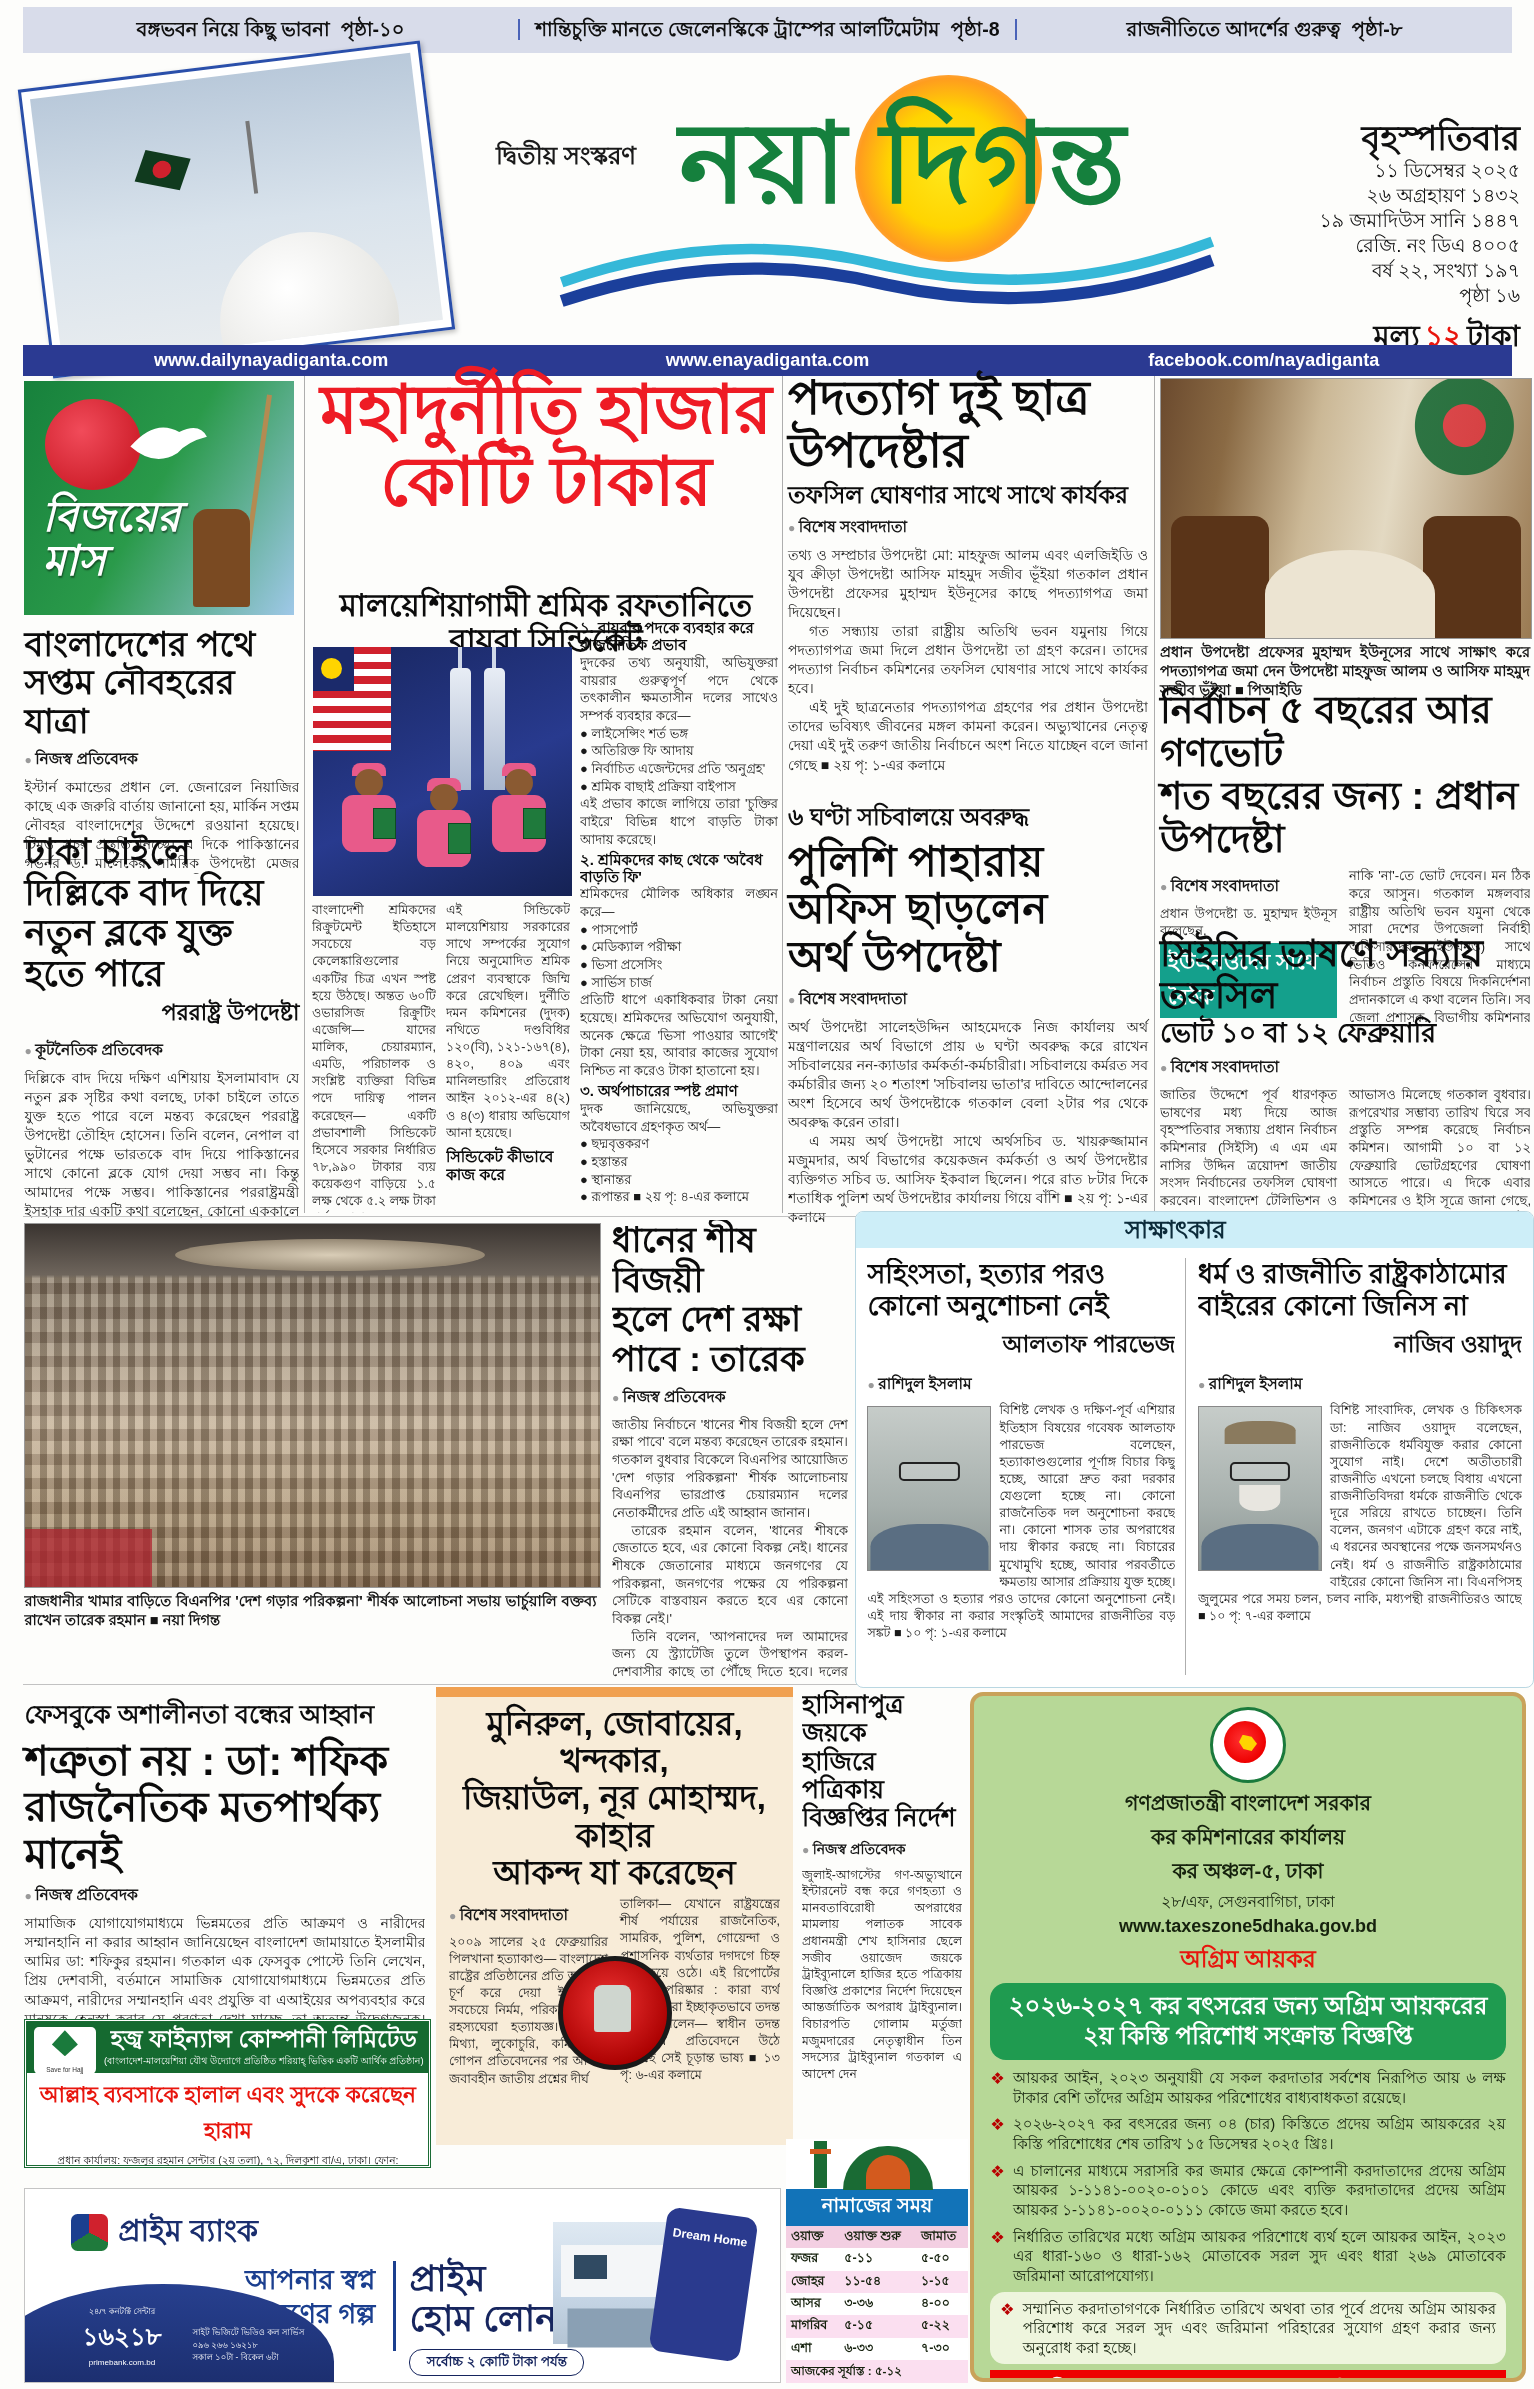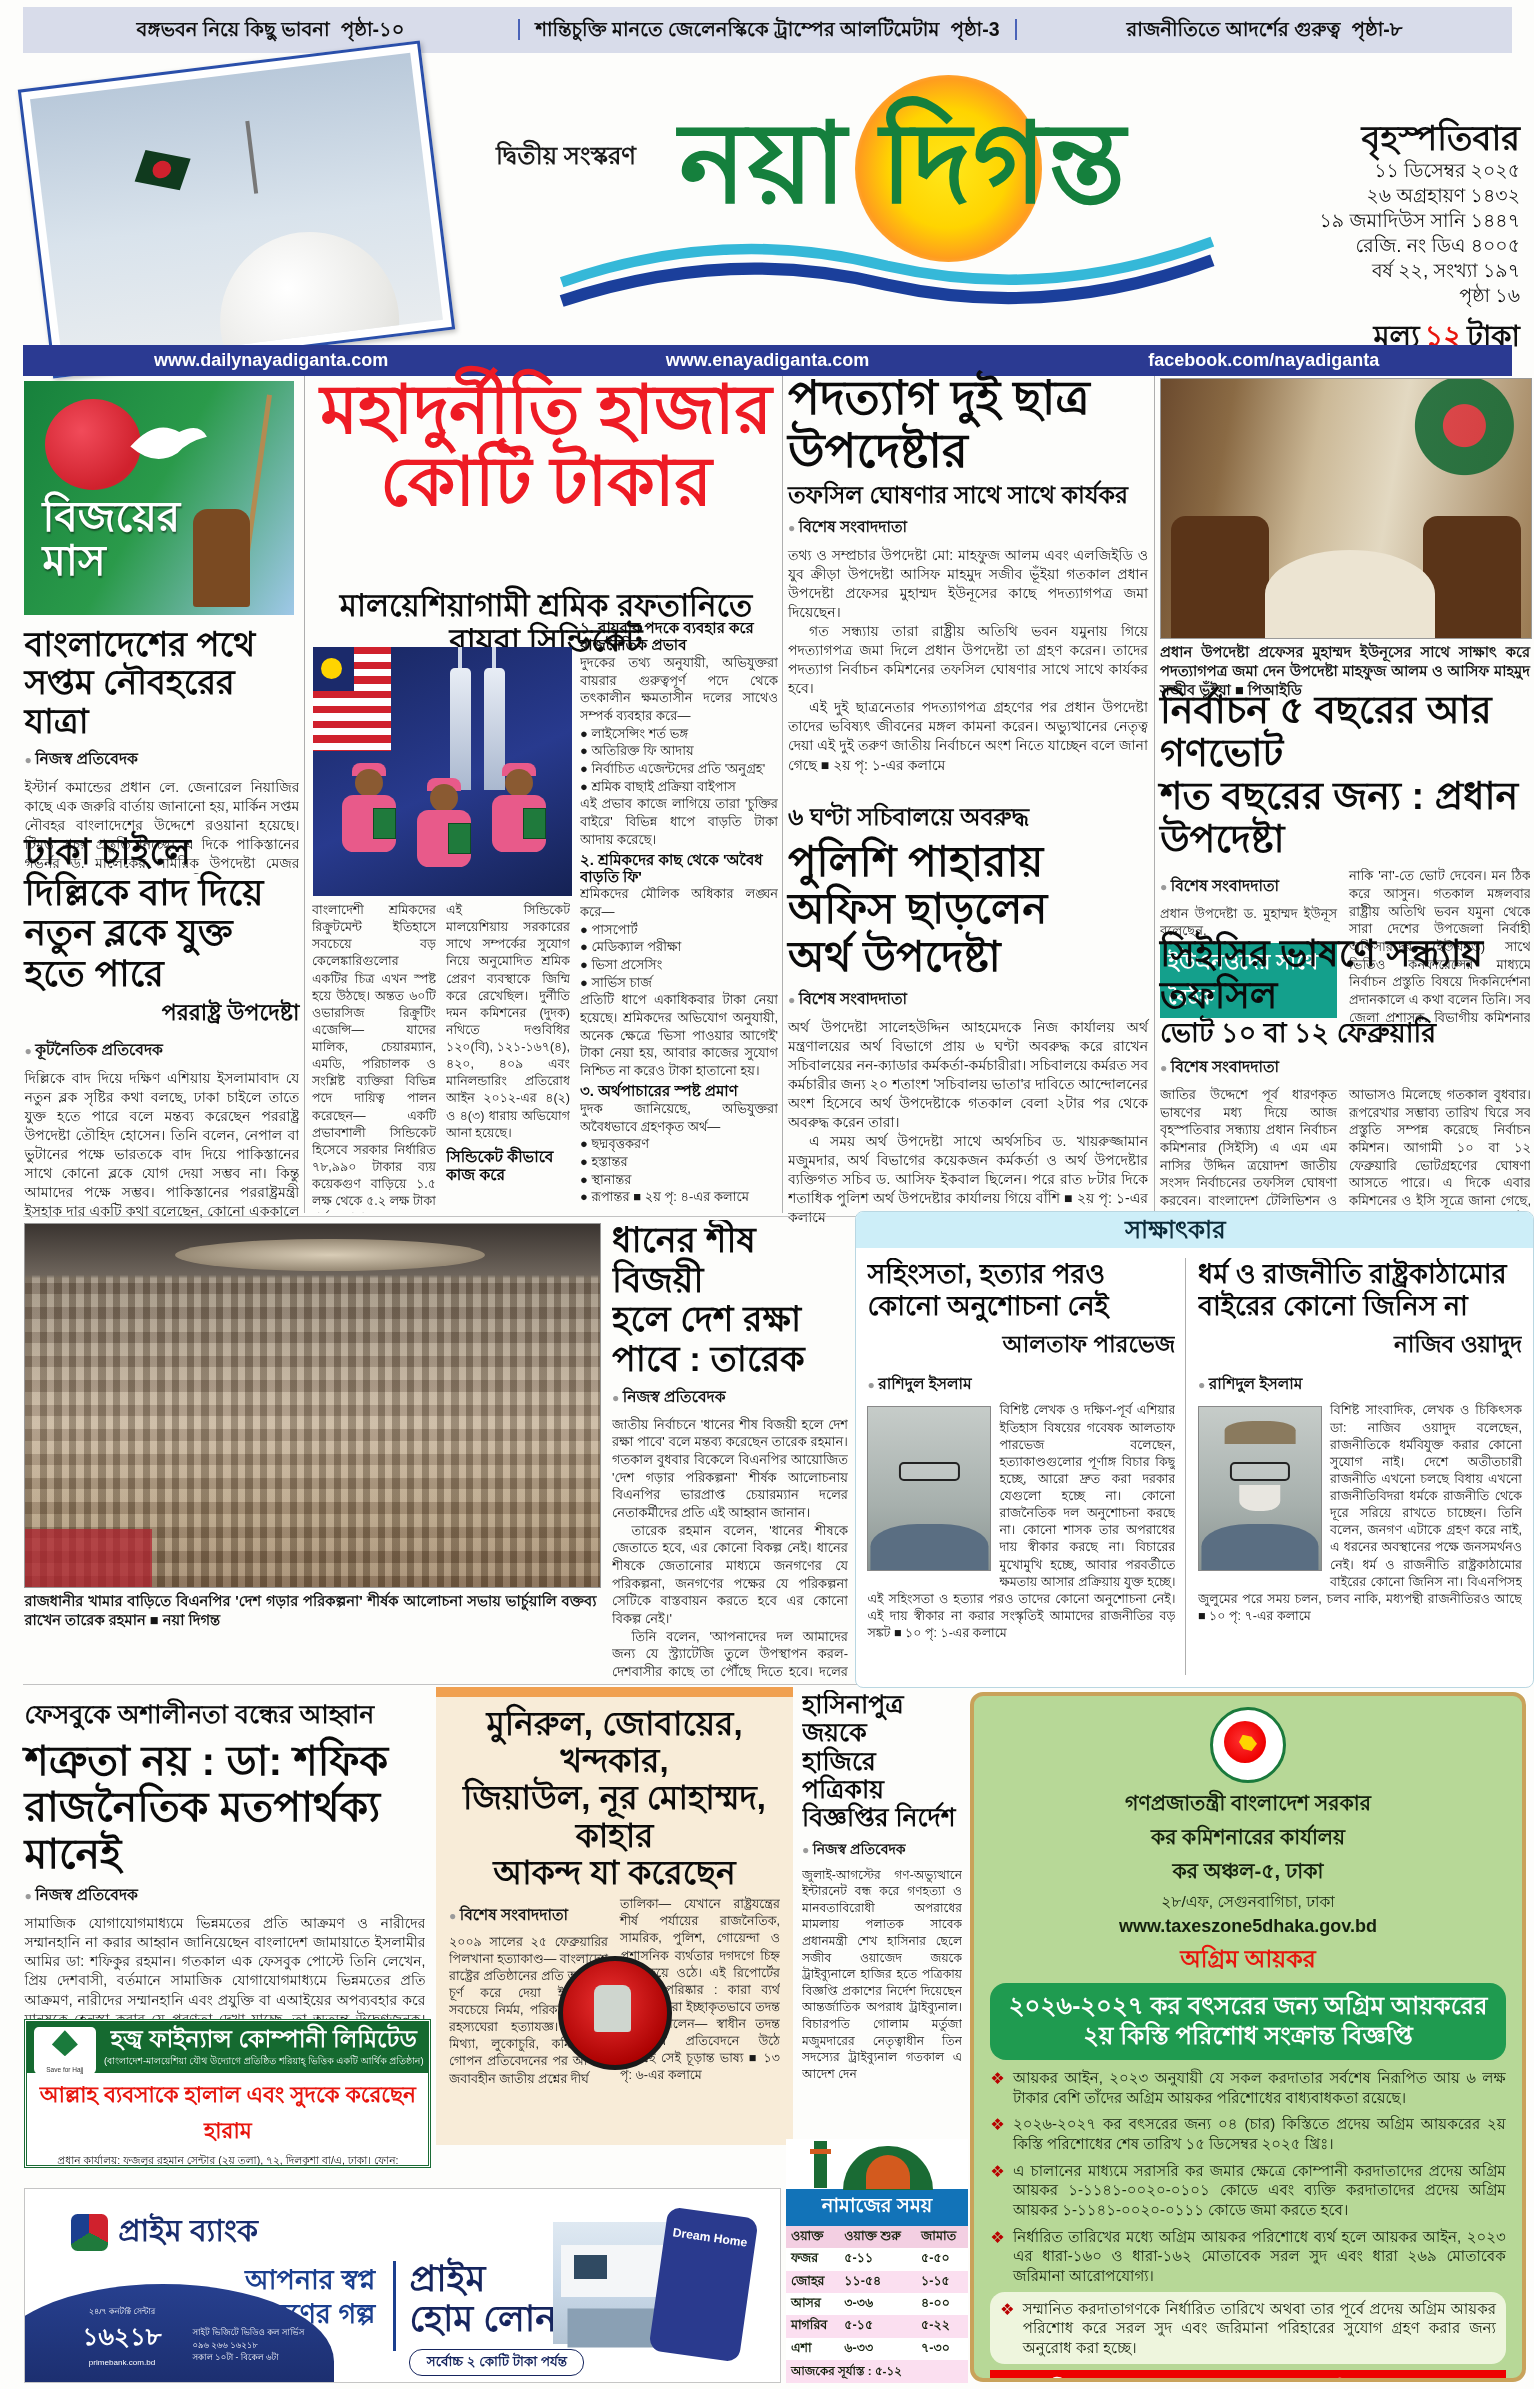--- a/index.html
+++ b/index.html
@@ -38,21 +38,21 @@
   .urlbar span{flex:1;text-align:center;color:#fff;font-weight:bold;font-size:18px;}
   
   .hl{font-weight:bold;color:#0b0b0b;line-height:1.13;}
   .byline{font-weight:bold;font-size:15.5px;margin:6.5px 0 4.9px 0;color:#161616;}
   .byline::before{content:"● ";color:#9a9a9a;font-size:12.2px;}
   .bt{font-size:14px;line-height:1.36;text-align:justify;color:#191919;}
   .vline{width:0.8px;background:#aeaeae;}
   .hline{height:0.8px;background:#c2c2c2;}
   
   .badge{left:24.4px;top:381px;width:270px;height:234px;position:absolute;overflow:hidden;
-         background:linear-gradient(120deg,#17813c 0%,#2a9a4a 48%,#9fc8e8 100%);}
+         background:linear-gradient(120deg,#17813c 0%,#2a9a4a 48%,#9fc8e8 100%);font-style:italic;}
   .badge-red{position:absolute;left:21px;top:18px;width:96px;height:91px;border-radius:50%;
              background:radial-gradient(circle at 38% 35%,#f14b5a,#d0212d 70%);}
   .badge-text{position:absolute;left:18px;top:114px;color:#fff;font-weight:bold;font-size:42px;line-height:1.05;text-shadow:0.8px 1.6px 1.6px rgba(0,0,0,.45);}
   .badge-boy{position:absolute;right:44px;bottom:8.1px;width:57px;height:98px;background:#7a4a22;border-radius:14.7px 14.7px 3.3px 3.3px;}
   .badge-pole{position:absolute;right:36px;top:13px;width:4.9px;height:187px;background:#b38b52;transform:rotate(8deg);}
   
   .mal{left:313px;top:647px;width:259px;height:249px;position:absolute;overflow:hidden;
        background:linear-gradient(155deg,#18265f 0%,#283a8e 55%,#152254 100%);}
   .mal-flag{position:absolute;left:0;top:0;width:78px;height:104px;
             background:repeating-linear-gradient(180deg,#d0212d 0 7.3px,#ffffff 7.3px 14.7px);}
@@ -175,21 +175,21 @@
   .kicker{font-weight:bold;font-size:23.6px;color:#0d0d0d;}
   .subh-right{font-weight:bold;font-size:22px;text-align:right;color:#0d0d0d;}
 </style>
 </head>
 <body>
 
 <div class="page">
 
   <div class="abs teaser-bar">
     <div class="teaser"><span>বঙ্গভবন নিয়ে কিছু ভাবনা</span><span class="pg">পৃষ্ঠা-১০</span></div>
-    <div class="teaser"><span>শান্তিচুক্তি মানতে জেলেনস্কিকে ট্রাম্পের আলটিমেটাম</span><span class="pg">পৃষ্ঠা-3</span></div>
+    <div class="teaser"><span>শান্তিচুক্তি মানতে জেলেনস্কিকে ট্রাম্পের আলটিমেটাম</span><span class="pg">পৃষ্ঠা-8</span></div>
     <div class="teaser"><span>রাজনীতিতে আদর্শের গুরুত্ব</span><span class="pg">পৃষ্ঠা-৮</span></div>
   </div>
 
   <div class="abs tilt-photo">
     <div class="tilt-inner">
       <div class="dome-spire"></div>
       <div class="dome"></div>
       <div class="mini-flag"></div>
     </div>
   </div>

